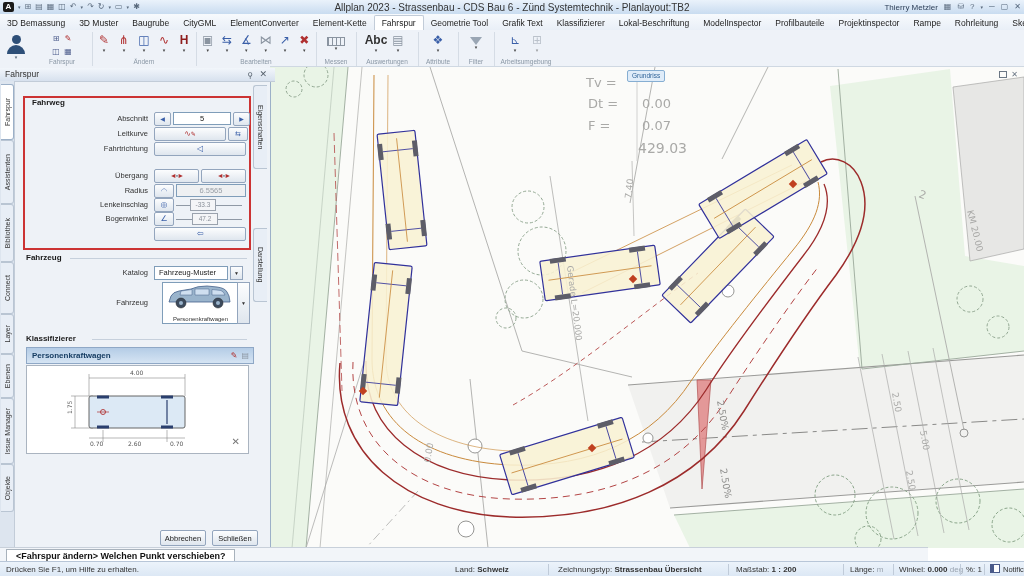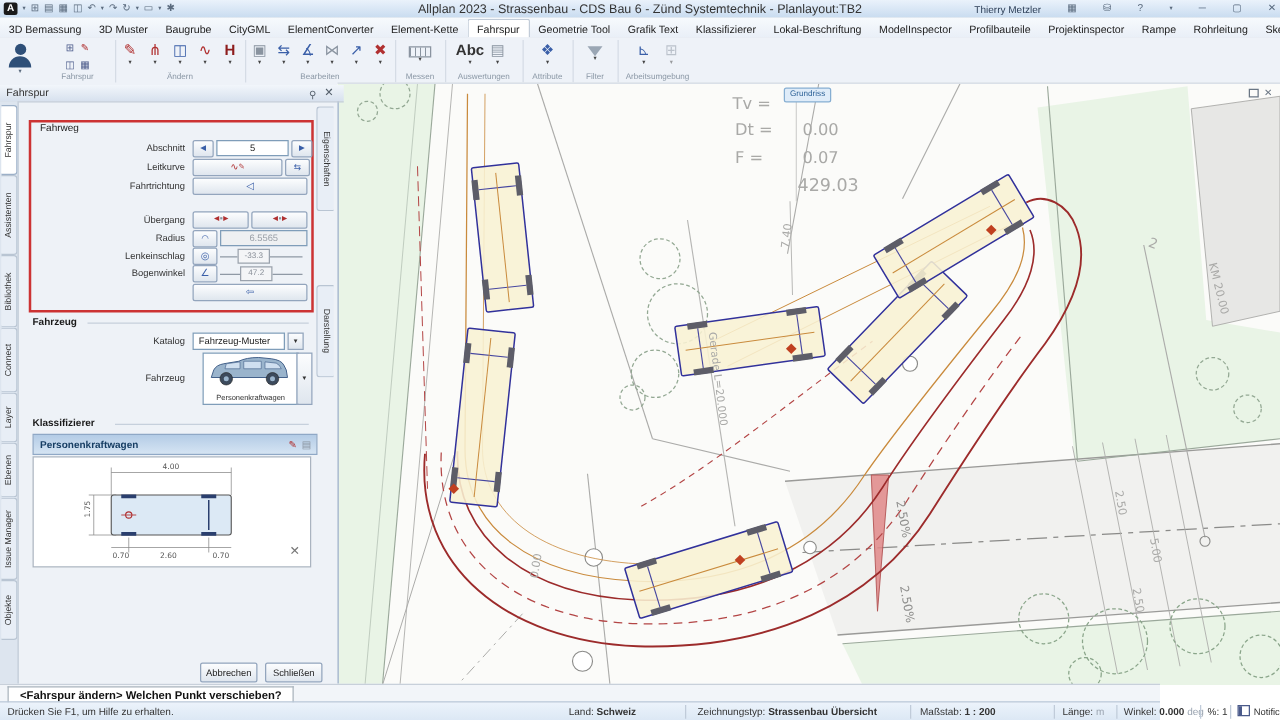--- a/index.html
+++ b/index.html
@@ -11,21 +11,21 @@
   
   #titlebar{left:0;top:0;width:1024px;height:14px;
     background:linear-gradient(#eaf2fb,#c9dcf0);border-bottom:1px solid #aebfd4;
     display:flex;align-items:center;font-size:9px;color:#333}
   .qa{display:flex;align-items:center;gap:4px;padding-left:3px}
   .applogo{width:11px;height:10px;background:#1a1a1a;color:#fff;font-weight:bold;
     font-size:8px;line-height:10px;text-align:center;border-radius:2px}
   .qaico{font-size:8px;color:#5b6b7e;line-height:10px}
   .caret{font-size:5px;color:#5b6b7e}
   #tb-title{position:absolute;left:300px;right:300px;text-align:center;font-size:10px;color:#333;white-space:nowrap}
-  #tb-right{position:absolute;right:3px;top:0;height:14px;display:flex;align-items:center;gap:21px}
+  #tb-right{position:absolute;right:3px;top:0;height:14px;display:flex;align-items:center;gap:6px}
   .avatar-head{width:5px;height:5px;border-radius:50%;background:#44699c;margin:0 auto}
   .avatar-body{width:9px;height:4px;border-radius:4px 4px 0 0;background:#44699c}
   #tb-user{font-size:8px;color:#2c3e57}
   .winbtn{font-size:8px;color:#56687d;line-height:12px}
 
   
   #menubar{left:0;top:14px;width:1024px;height:16px;
     background:linear-gradient(#f7fafd,#e9eff7);border-bottom:1px solid #d3dbe5;
     display:flex;align-items:flex-end;font-size:8.5px;color:#222}
   .mtab{padding:2px 7px 2px 7px;white-space:nowrap;cursor:default}
@@ -61,21 +61,21 @@
   .ltab{position:absolute;left:1px;width:12px;background:#e8eef6;border:1px solid #b9c5d3;border-left:none;
     border-radius:0 3px 3px 0;display:flex;align-items:center;justify-content:center}
   .ltab.active{background:#fff;border-color:#9cb0c8}
   .vtext{writing-mode:vertical-rl;transform:rotate(180deg);font-size:7px;color:#333;white-space:nowrap}
   .vtext2{writing-mode:vertical-rl;font-size:7px;color:#333;white-space:nowrap}
   .rtab{position:absolute;left:253px;width:13px;background:#e8eef6;border:1px solid #b9c5d3;border-right:none;
     border-radius:3px 0 0 3px;display:flex;align-items:center;justify-content:center}
 
   
   #fahrweg-box{left:23px;top:28px;width:224px;height:150px;border:2px solid #cc3333;background:#eef2f7}
-  .grp-title{position:absolute;font-size:8px;font-weight:normal;color:#1a1a1a}
+  .grp-title{position:absolute;font-size:8px;font-weight:bold;color:#1a1a1a}
   .prow{position:absolute;left:26px;width:218px;height:13px;display:flex;align-items:center}
   .plabel{width:122px;text-align:right;padding-right:6px;font-size:7.5px;color:#333;flex:none}
   .pctrl{display:flex;align-items:center;gap:2px;flex:1}
   .btn{background:linear-gradient(#fcfdfe,#dfe6ee);border:1px solid #93a5bd;border-radius:2px;
     display:flex;align-items:center;justify-content:center;font-size:8px;height:12px}
   .field{background:#fff;border:1px solid #7f9db9;height:11px;font-size:7.5px;display:flex;
     align-items:center;justify-content:center;color:#222}
   .field.dis{background:#eef0f2;color:#9aa0a8}
   .spin-btn{width:15px}.wide{width:90px}
   .slider{position:relative;width:66px;height:12px;flex:none}
@@ -109,21 +109,21 @@
     background:#dfecf9;border:1px solid #86aed2;color:#2f6398;font-size:6.5px;border-radius:2px;z-index:5}
   #view-ctrl{position:absolute;right:6px;top:4px;display:flex;gap:4px;align-items:center;z-index:5;color:#6a7684}
   #view-ctrl .sq{width:6px;height:5px;border:1px solid #6a7684}
   #view-ctrl .x{font-size:8px;line-height:7px}
   svg text{font-family:"DejaVu Sans","Liberation Sans",sans-serif}
 
   
   #cmdbar{left:0;top:547px;width:928px;height:14px;background:#f2f5f9;border-top:1px solid #c8d0da}
   #prompt-tab{position:absolute;left:6px;top:1px;height:12px;line-height:12px;background:#fff;
     border:1px solid #a8b2bc;border-bottom:none;font-size:9px;font-weight:bold;padding:0 9px;color:#111}
-  #statusbar{left:0;top:561px;width:928px;height:15px;background:linear-gradient(#ecf3fb,#dbe7f4);
+  #statusbar{left:0;top:561px;width:1024px;height:15px;background:linear-gradient(#ecf3fb,#dbe7f4);
     border-top:1px solid #b8c6d8;font-size:8px;color:#333}
   .sb{position:absolute;top:0;height:15px;line-height:15px;white-space:nowrap}
   .sb b{font-weight:bold}
   .sbsep{position:absolute;top:2px;height:11px;width:1px;background:#c0cbd9}
   .dim{color:#9aa4b0}
   .notifico{display:inline-block;width:8px;height:7px;border:1px solid #4a5a8a;vertical-align:-1px;margin-right:3px;
     background:linear-gradient(90deg,#4a5a8a 0 3px,#fff 3px)}
 </style>
 </head>
 <body>

